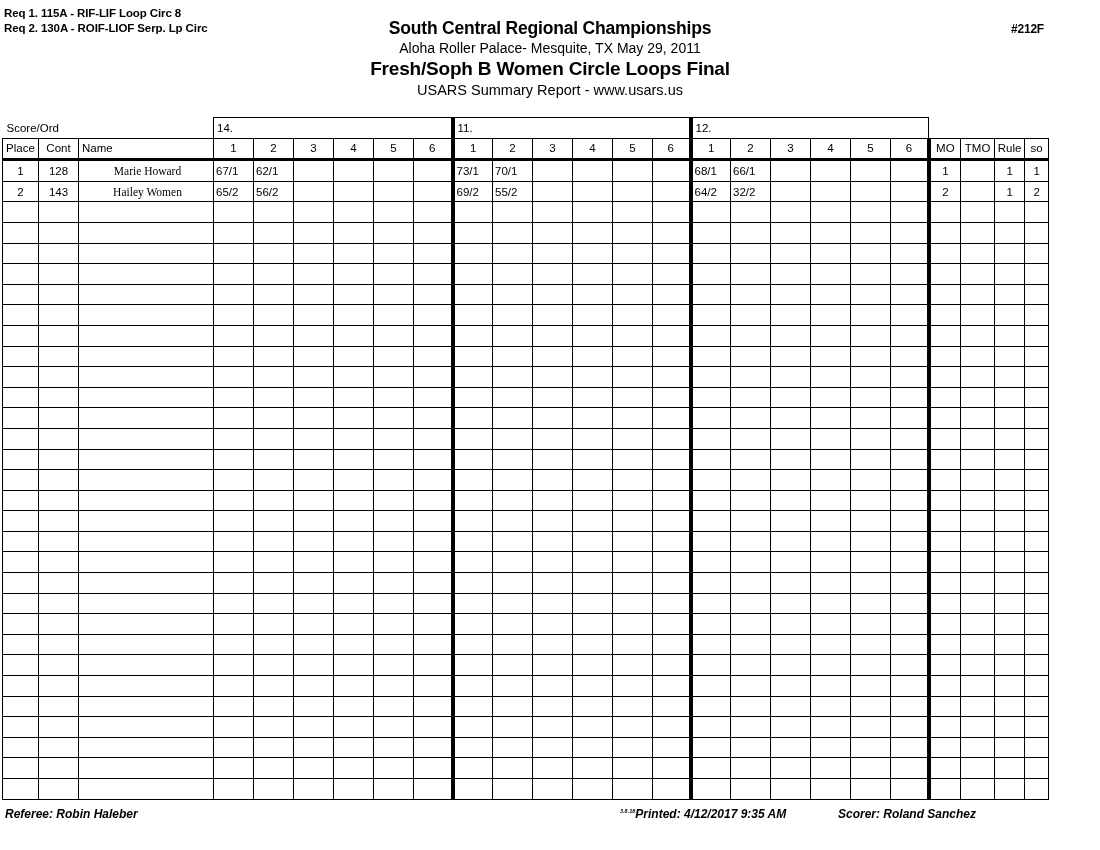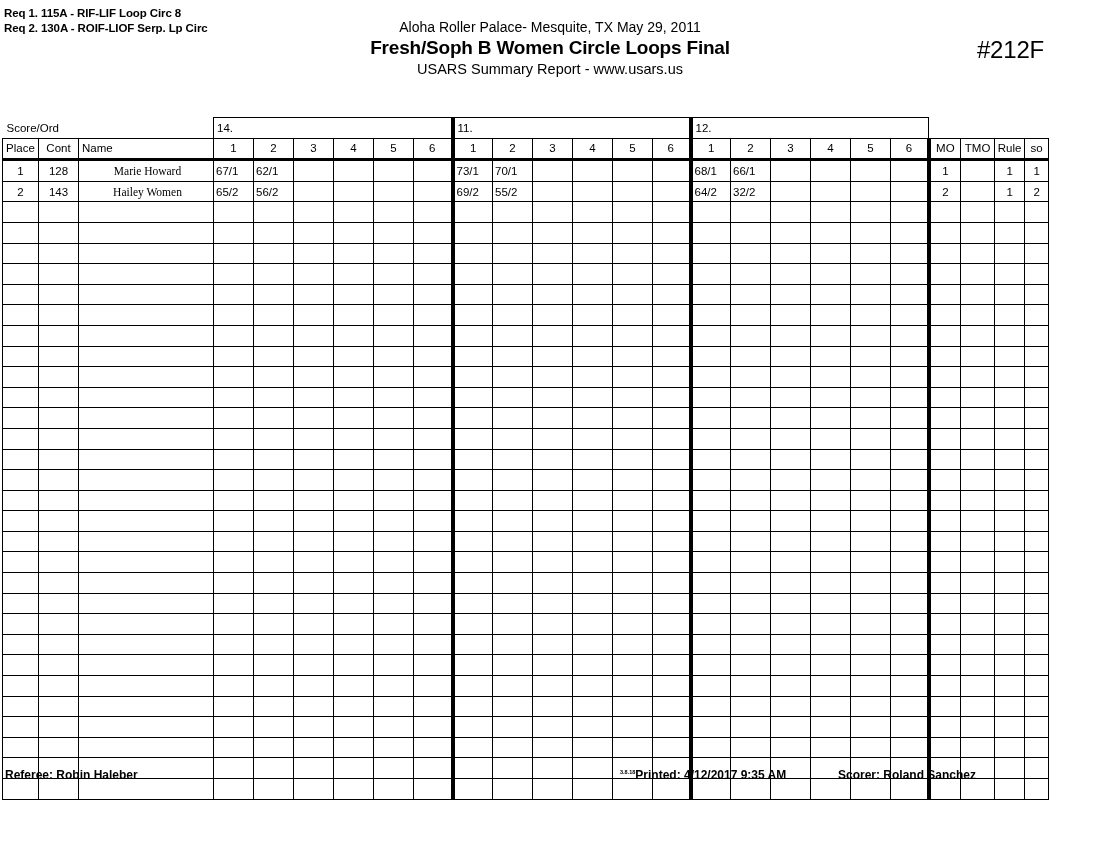--- a/index.html
+++ b/index.html
@@ -59,23 +59,23 @@
   }
   .title-report {
     font-size: 14.5px;
     font-weight: normal;
     display: block;
   }
 
   .event-number {
     position: absolute;
     right: 56px;
-    top: 36px;
-    font-size: 24px;
-    font-weight: normal;
+    top: 22px;
+    font-size: 12px;
+    font-weight: bold;
     letter-spacing: -0.2px;
   }
 
   
   .sheet {
     position: absolute;
     left: 2px;
     top: 117px;
     width: 1046px;
     height: 650px;
@@ -154,25 +154,26 @@
 
   
   .thick-left  { border-left: 4px solid #000000 !important; }
   .thick-right { border-right: 4px solid #000000 !important; }
   .thick-top   { border-top: 3px solid #000000 !important; }
 
   
   .footer {
     position: absolute;
     left: 0;
-    top: 768px;
+    top: 807px;
     width: 944px;
     height: 22px;
     font-size: 12px;
     font-weight: bold;
+    font-style: italic;
   }
   .footer-referee {
     position: absolute;
     left: 5px;
     top: 0;
     white-space: nowrap;
   }
   .footer-printed {
     position: absolute;
     left: 620px;
@@ -194,20 +195,21 @@
 </style>
 </head>
 <body>
 
 <div class="req-block">
   <span class="req-line">Req  1.   115A - RIF-LIF Loop Circ 8</span>
   <span class="req-line">Req  2.   130A - ROIF-LIOF Serp. Lp Circ</span>
 </div>
 
 <div class="title-block">
+  <span class="title-main">South Central Regional Championships</span>
   <span class="title-venue">Aloha Roller Palace- Mesquite, TX  May 29, 2011</span>
   <span class="title-event">Fresh/Soph B Women Circle Loops Final</span>
   <span class="title-report">USARS Summary Report - www.usars.us</span>
 </div>
 
 <div class="event-number">#212F</div>
 
 <div class="sheet">
   <table class="grid">
     <colgroup>

